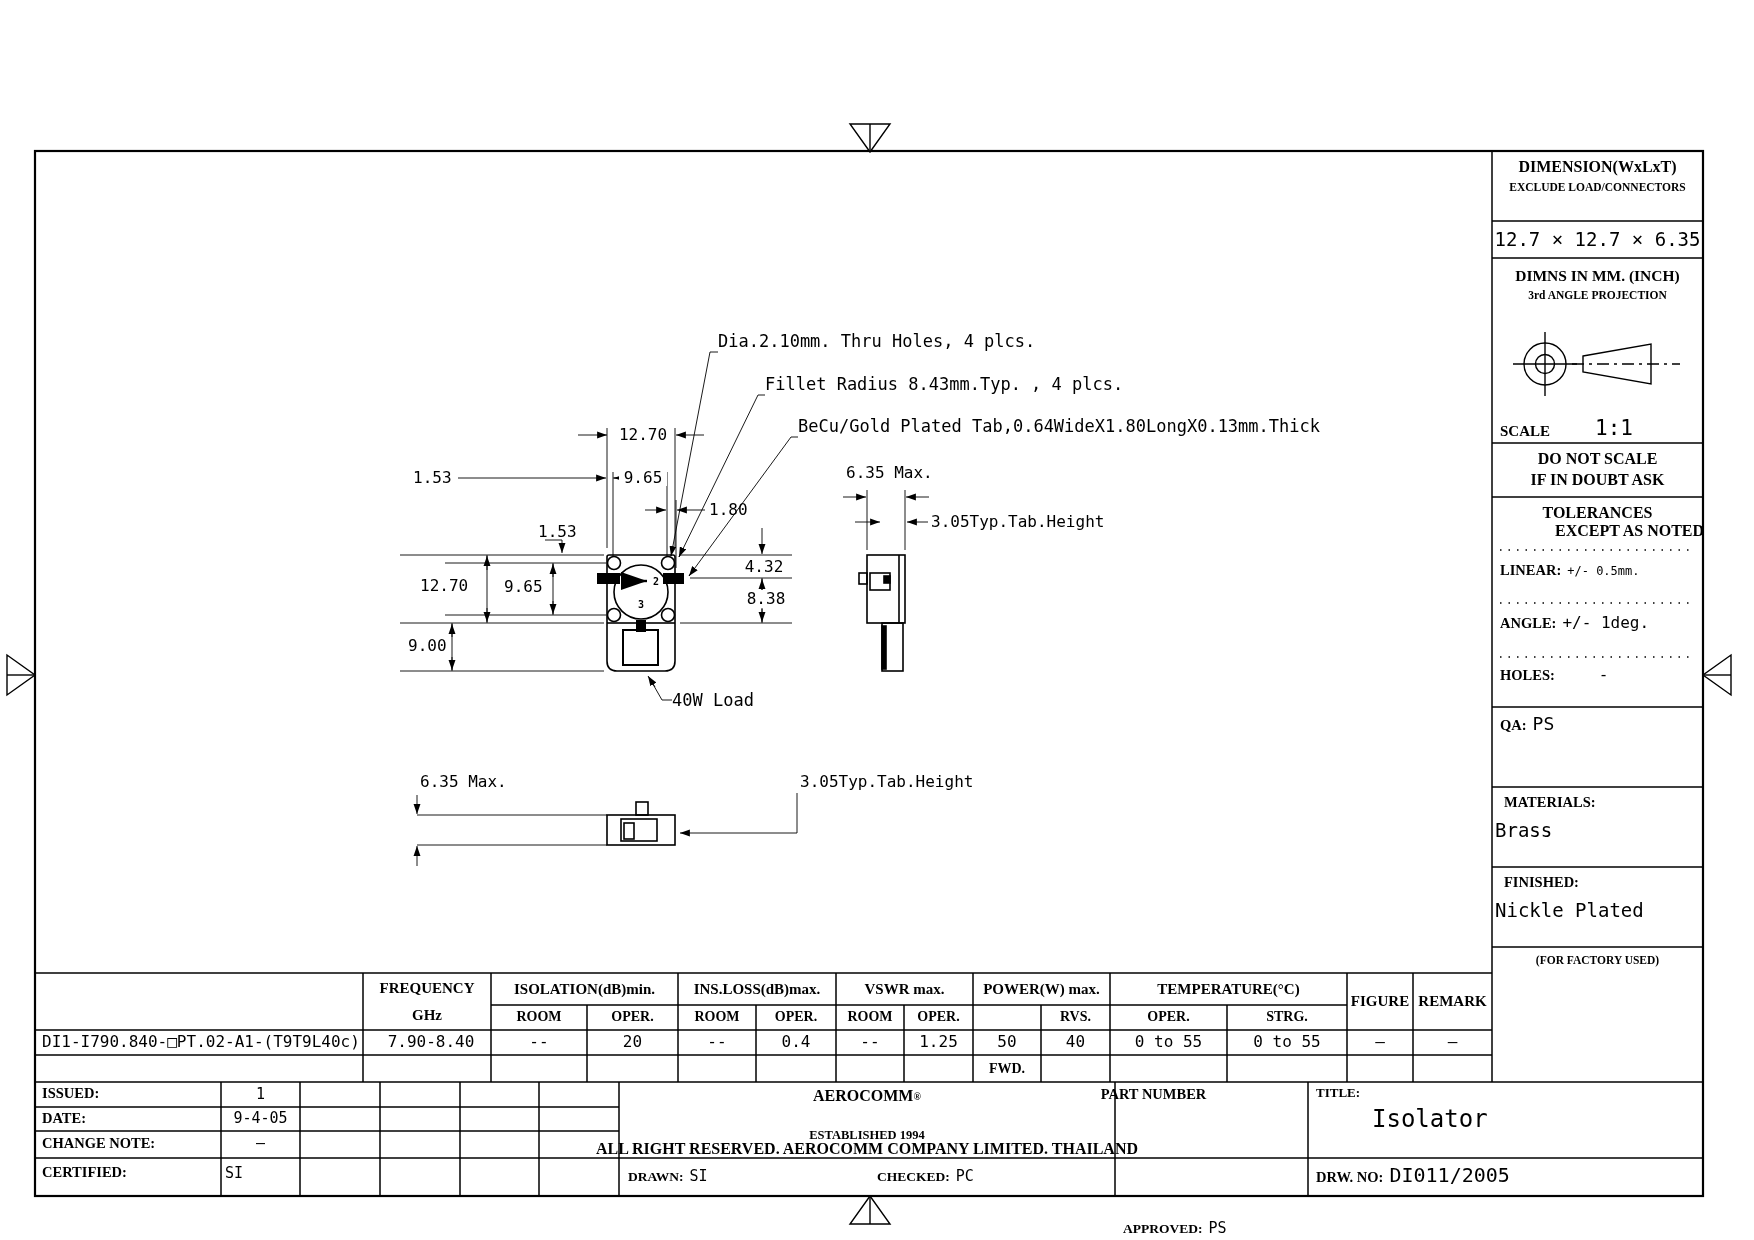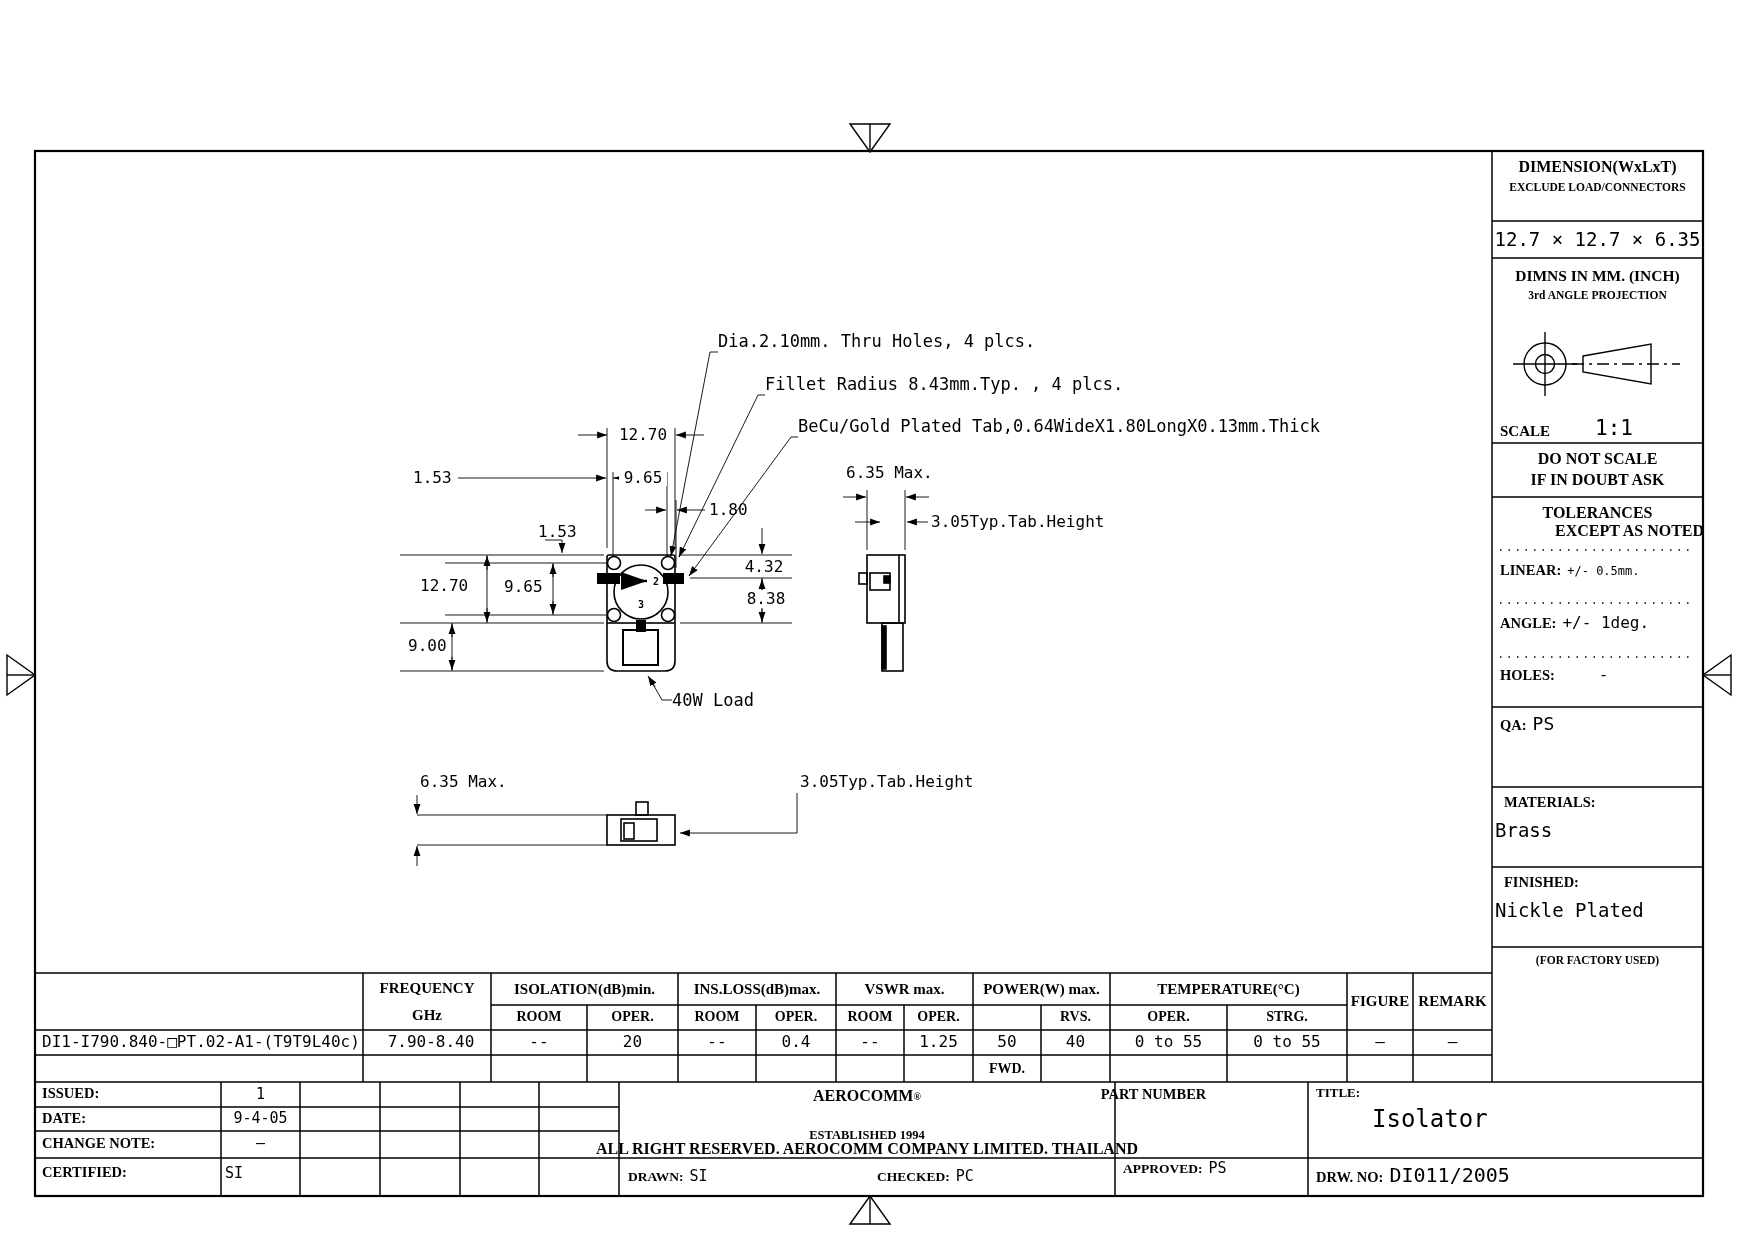--- a/index.html
+++ b/index.html
@@ -321,21 +321,21 @@
 <div class="t cad" style="left:1372px;top:1106px;font-size:24px;">Isolator</div>
 
 <div class="t row" style="left:628px;top:1168px;">
   <span class="bs" style="font-size:13.5px;">DRAWN:</span>
   <span class="cad" style="font-size:15px;">SI</span>
 </div>
 <div class="t row" style="left:877px;top:1168px;">
   <span class="bs" style="font-size:13.5px;">CHECKED:</span>
   <span class="cad" style="font-size:15px;">PC</span>
 </div>
-<div class="t row" style="left:1123px;top:1160px;">
+<div class="t row" style="left:1123px;top:1220px;">
   <span class="bs" style="font-size:13.5px;">APPROVED:</span>
   <span class="cad" style="font-size:15px;">PS</span>
 </div>
 <div class="t row" style="left:1316px;top:1164px;">
   <span class="bs" style="font-size:14.5px;">DRW. NO:</span>
   <span class="cad" style="font-size:20px;">DI011/2005</span>
 </div>
 
 </div>
 

